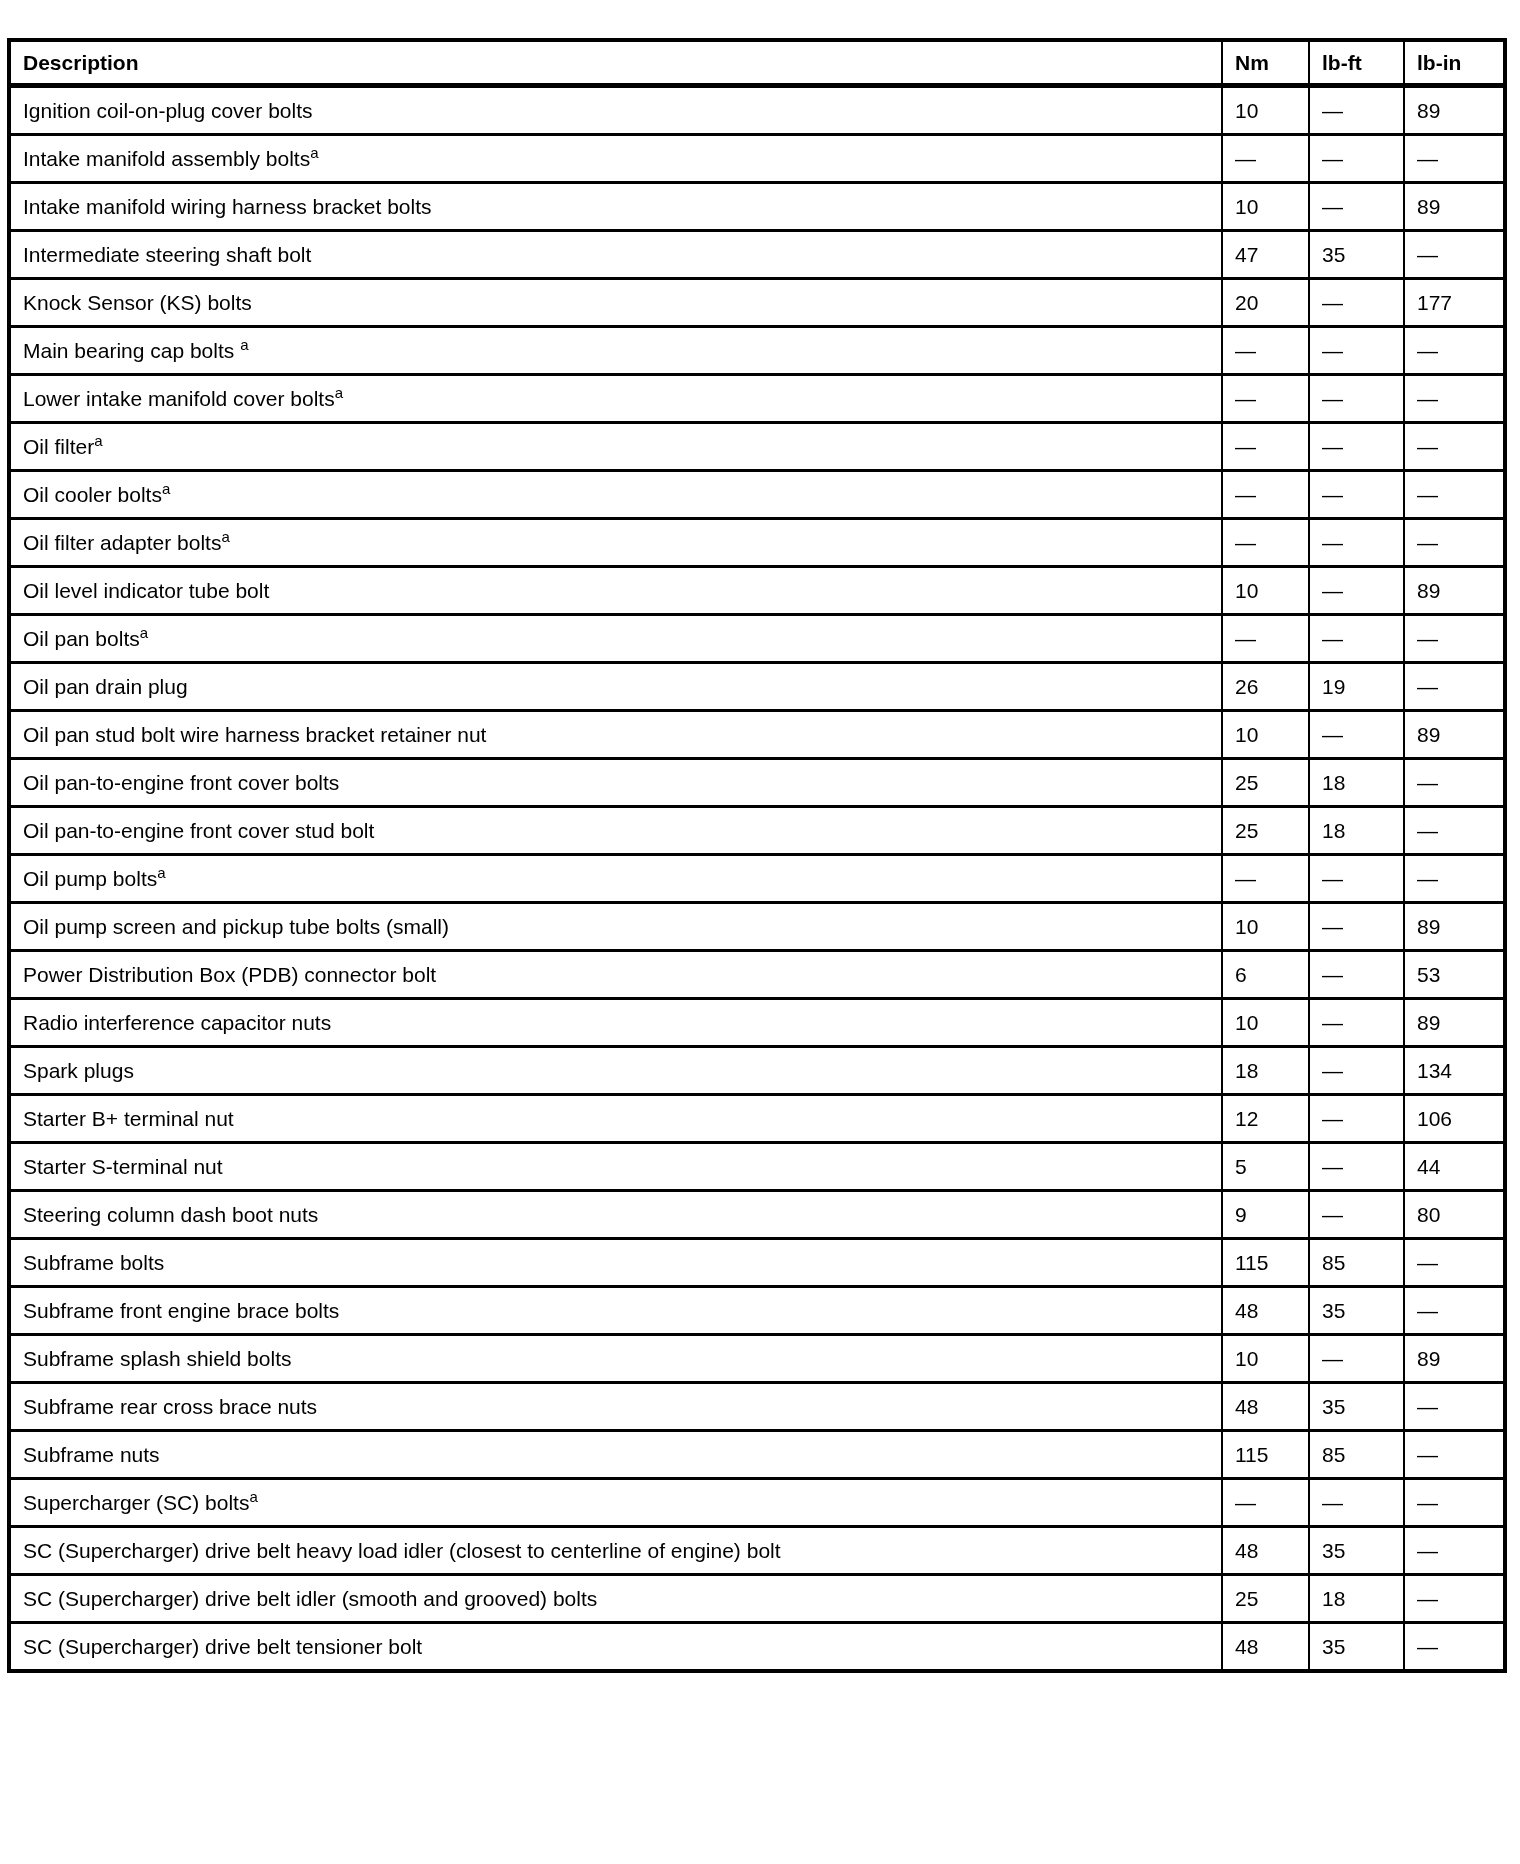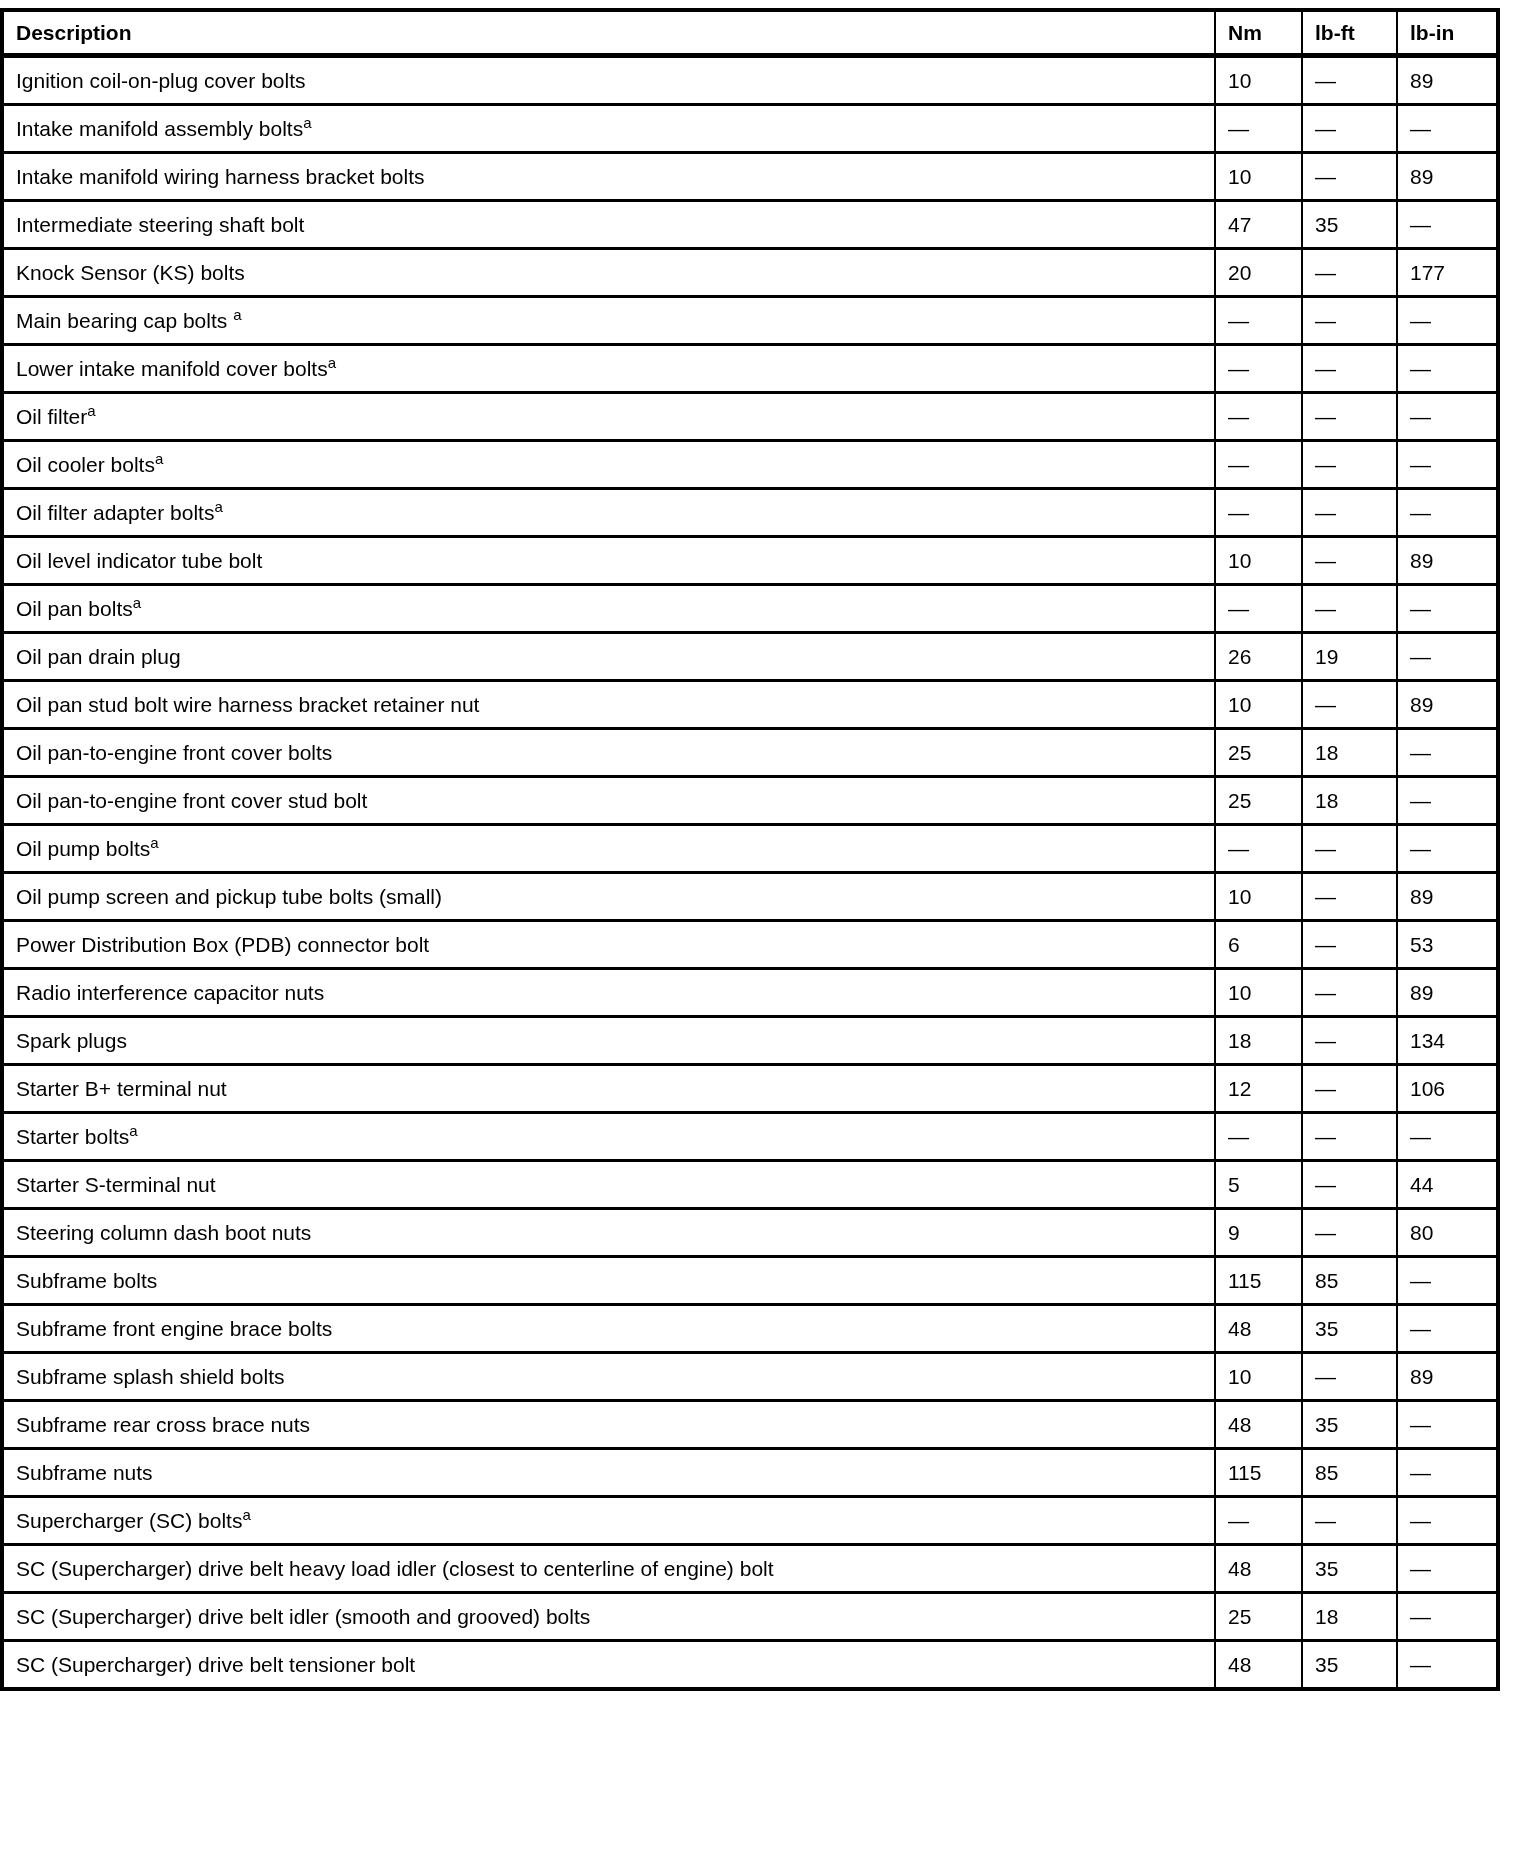--- a/index.html
+++ b/index.html
@@ -8,21 +8,22 @@
     background: #ffffff;
   }
   body {
     width: 1520px;
     height: 1864px;
     font-family: "Liberation Sans", sans-serif;
     color: #000000;
     box-sizing: border-box;
   }
   .page {
-    padding: 8px 0;
+    padding: 8px 7px;
+    margin-top: 30px;
   }
   table.spec-table {
     border-collapse: collapse;
     table-layout: fixed;
     width: 1500px;
   }
   table.spec-table th,
   table.spec-table td {
     border: 2px solid #000000;
     border-top-width: 3px;
@@ -203,26 +204,20 @@
           <td>—</td>
           <td>134</td>
         </tr>
         <tr>
           <td>Starter B+ terminal nut</td>
           <td>12</td>
           <td>—</td>
           <td>106</td>
         </tr>
         <tr>
-          <td>Starter bolts<sup class="fnote">a</sup></td>
-          <td>—</td>
-          <td>—</td>
-          <td>—</td>
-        </tr>
-        <tr>
           <td>Starter S-terminal nut</td>
           <td>5</td>
           <td>—</td>
           <td>44</td>
         </tr>
         <tr>
           <td>Steering column dash boot nuts</td>
           <td>9</td>
           <td>—</td>
           <td>80</td>

